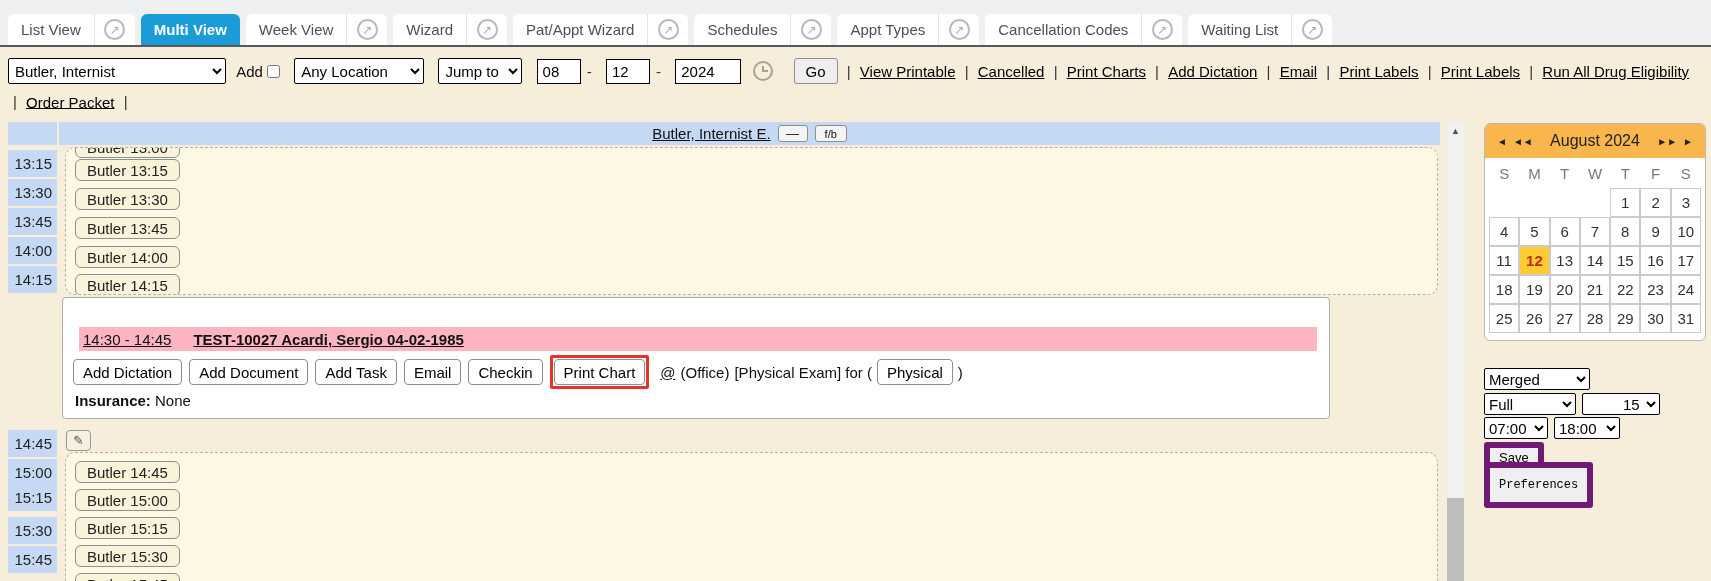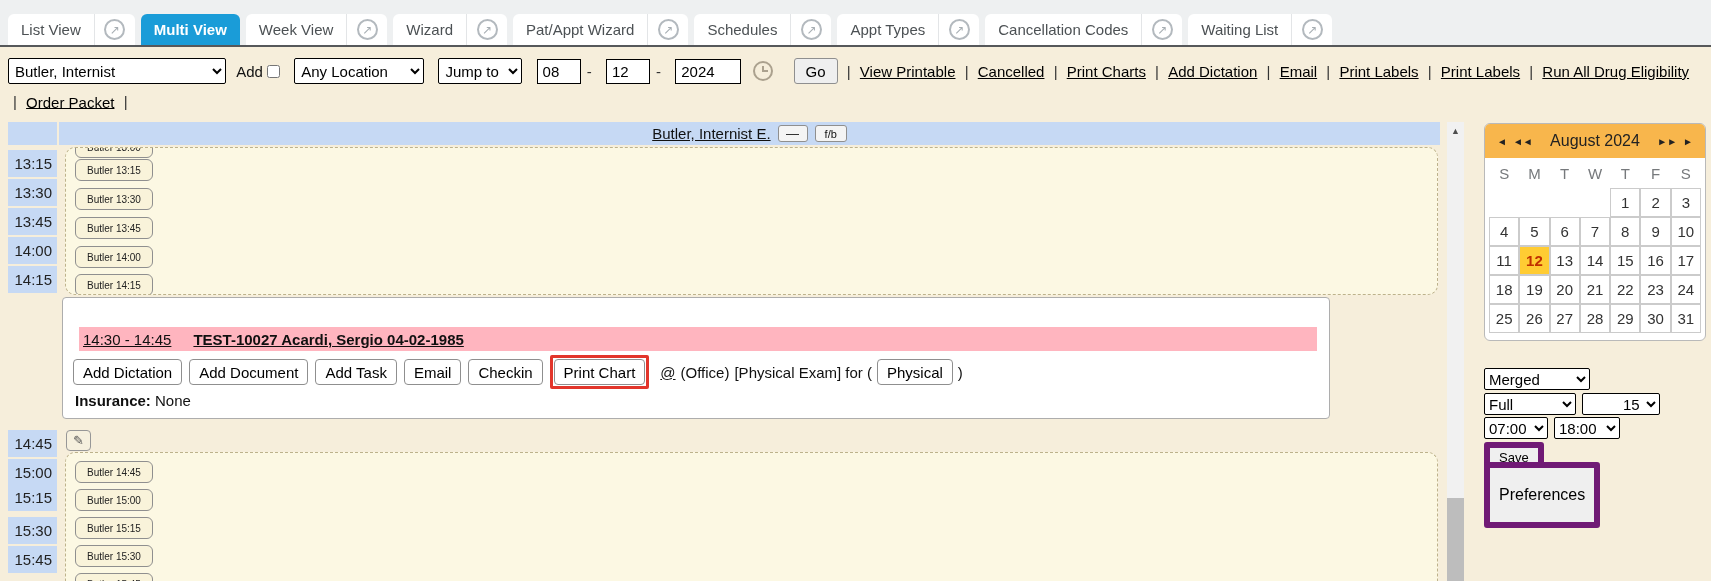--- a/index.html
+++ b/index.html
@@ -55,21 +55,21 @@
   .hdr-btn.minb { width:30px; font-size:13px; }
   .tcell { position:absolute; left:8px; width:49px; height:27px; background:#c6d9f4; color:#222;
     display:flex; align-items:center; justify-content:flex-end; padding-right:5px; }
   .t0{top:150px}.t1{top:179px}.t2{top:208px}.t3{top:237px}.t4{top:266px}
   .t5{top:295px;height:133px}.t6{top:430px}.t7{top:459px}.t8{top:484px}.t9{top:517px}.t10{top:546px}
   .slot-group { position:absolute; left:65px; width:1373px; background:#fcf8e3;
     border:1px dashed #bdb28c; border-radius:10px; overflow:hidden; }
   .group-top { top:147px; height:148px; }
   .group-bottom { top:452px; height:129px; border-radius:10px 10px 0 0; border-bottom:none; }
   .slotbtn { position:absolute; left:9px; height:22px; padding:0 11px; background:#f9f3da;
-    border:1px solid #8f8f8f; border-radius:6px; color:#222; font-size:10px;
+    border:1px solid #8f8f8f; border-radius:6px; color:#222; font-size:15px;
     display:inline-flex; align-items:center; cursor:pointer; white-space:nowrap; }
   .s0{top:-12px}.s1{top:11px}.s2{top:40px}.s3{top:69px}.s4{top:98px}.s5{top:126px}
   .b0{top:8px}.b1{top:36px}.b2{top:64px}.b3{top:92px}.b4{top:120px}
   
   .appt-box { position:absolute; left:62px; top:297px; width:1268px; height:122px;
     background:#fff; border:1px solid #adadad; border-radius:4px; }
   .pink-bar { position:absolute; left:16px; right:12px; top:29px; height:24px; background:#ffb5bf;
     display:flex; align-items:center; gap:22px; padding-left:4px; }
   .pink-bar a { color:#101010; text-decoration:underline; cursor:pointer; }
   .patient-link { font-weight:bold; }
@@ -107,21 +107,21 @@
   select.side { border:1px solid #000; border-radius:2px; background:#fff; height:22px;
     font:15px "Liberation Sans", sans-serif; position:absolute; }
   .sel-merged { left:1484px; top:368px; width:106px; }
   .sel-full { left:1484px; top:393px; width:92px; }
   .sel-interval { left:1582px; top:393px; width:78px;padding-left:36px; }
   .sel-start { left:1484px; top:417px; width:64px; }
   .sel-end { left:1554px; top:417px; width:66px; }
   .side-btn { position:absolute; background:#efefef; border:6px solid #701a75; border-radius:3px;
     font-family:"Liberation Sans", sans-serif; cursor:pointer; }
   .save-btn { left:1484px; top:442px; font-size:13px; padding:2px 9px; }
-  .prefs-btn { left:1484px; top:462px; font-size:16px; padding:18px 9px; }
+  .prefs-btn { left:1484px; top:462px; font-size:12px; padding:10px 9px;font-family:Liberation Mono, monospace; }
 </style>
 </head>
 <body>
 
 <div class="screen">
 
   <div class="tabbar">
     <div class="tab">
       <div class="tab-strip"></div>
       <div class="tab-body">

